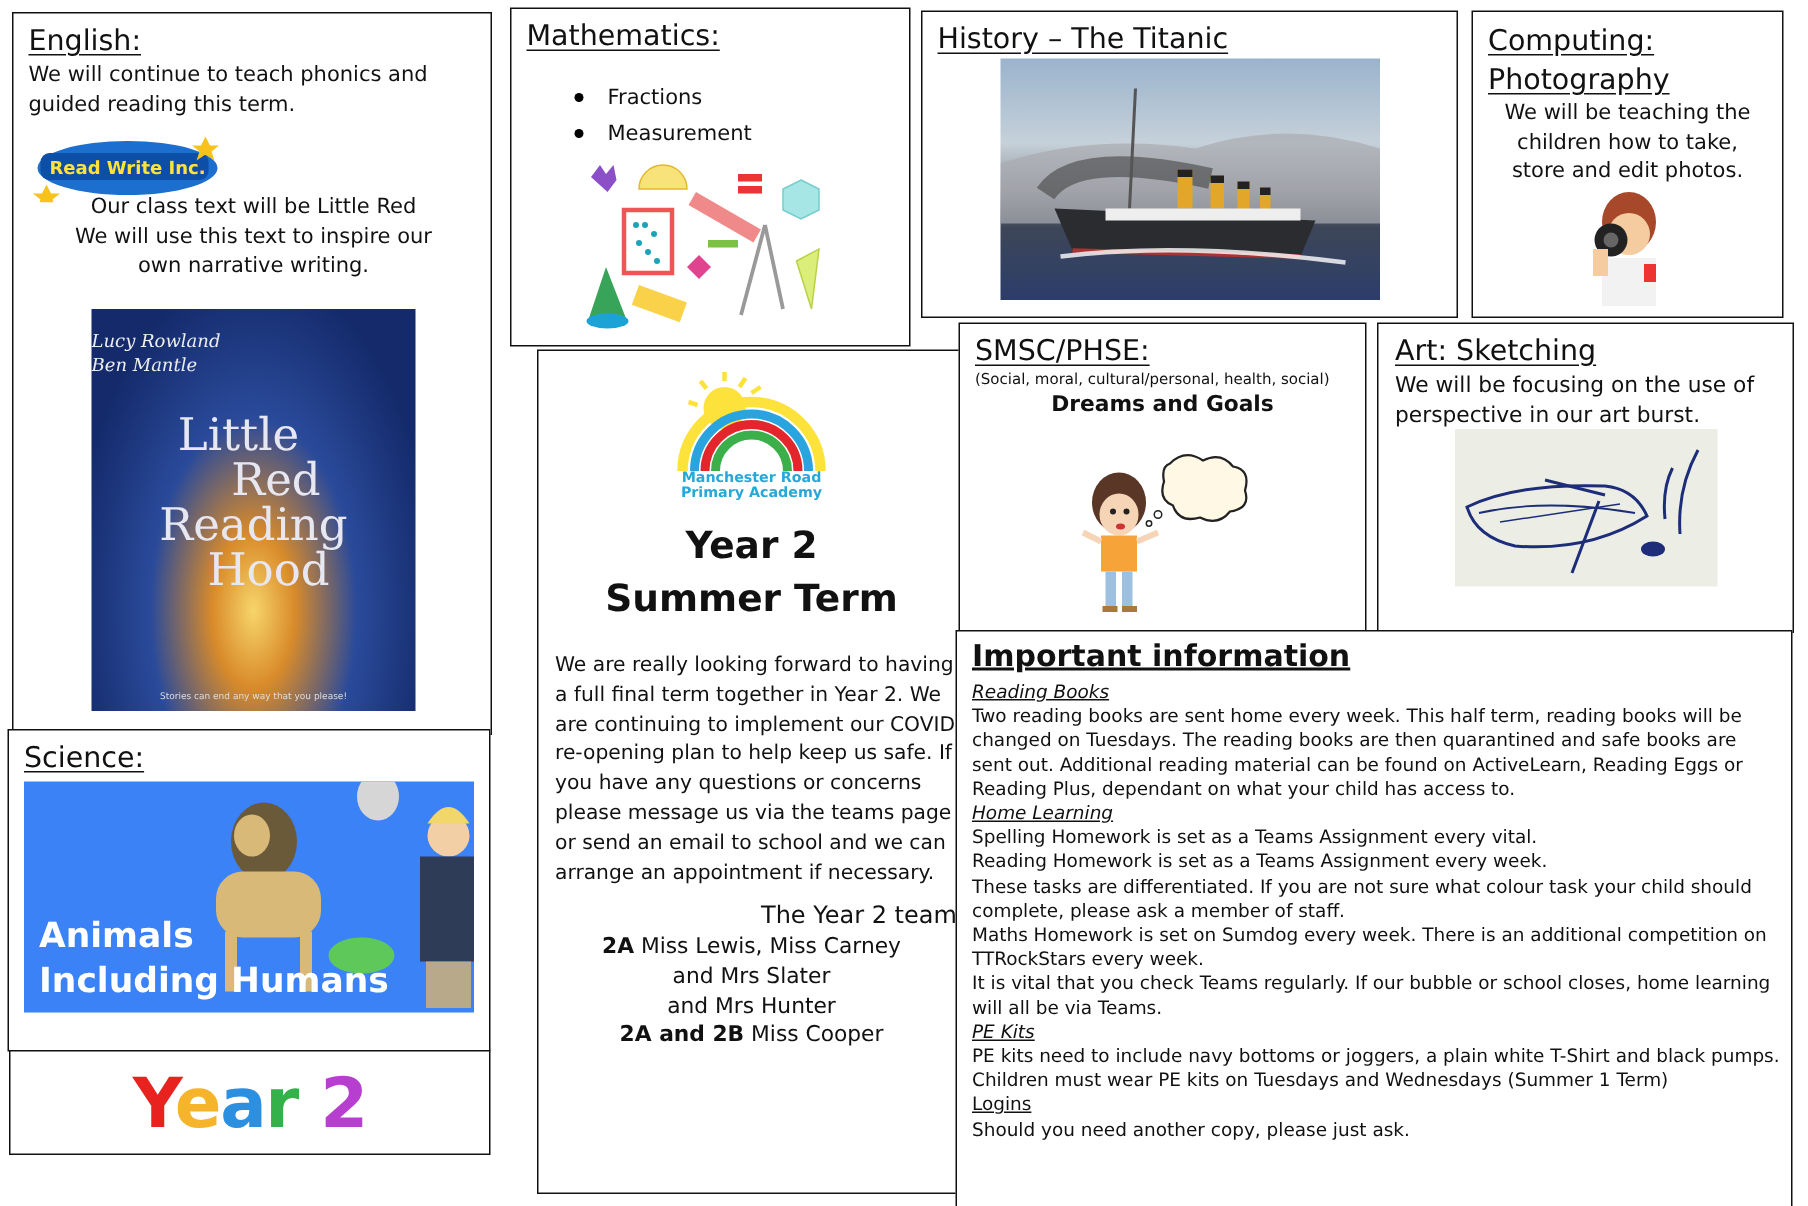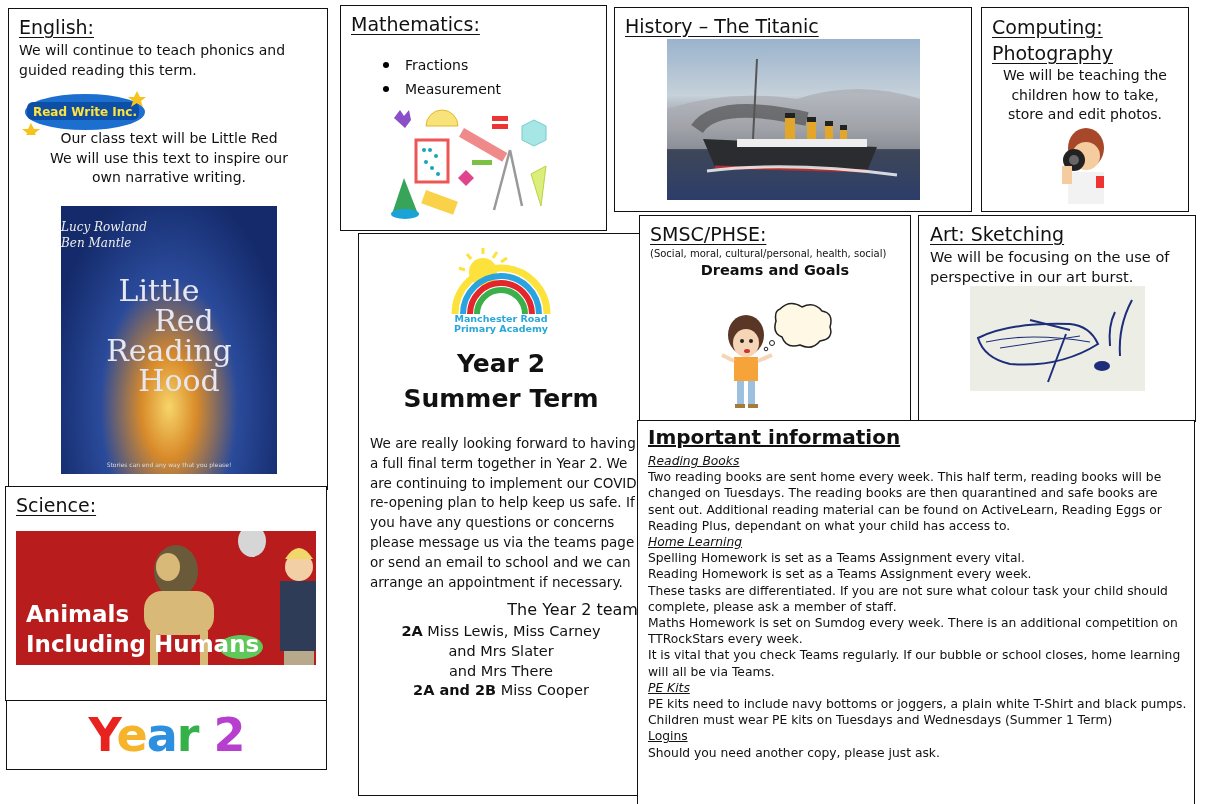--- a/index.html
+++ b/index.html
@@ -68,21 +68,21 @@
   
   #info { left: 637px; top: 420px; width: 558px; height: 460px; }
   #info .heading { position: absolute; left: 10px; top: 4px; font-weight: bold; font-size: 20px; text-decoration: underline; }
   #info .body { position: absolute; left: 10px; top: 32px; width: 540px; font-size: 12.3px; line-height: 16.2px; }
   #info .sec { font-style: italic; text-decoration: underline; }
   #info .sec.plain { font-style: normal; }
 
   
   #science { left: 5px; top: 486px; width: 322px; height: 215px; }
   #science .title { position: absolute; left: 10px; top: 6px; }
-  #sciimg { left: 10px; top: 44px; width: 300px; height: 134px; background: #b91c1c; }
+  #sciimg { left: 10px; top: 34px; width: 300px; height: 154px; background: #3b82f6; }
   #sciimg .label { position: absolute; left: 10px; bottom: 6px; color: #fff; font-weight: bold; font-size: 23px; line-height: 30px; }
 
   
   #year2 { left: 6px; top: 700px; width: 321px; height: 70px; }
   #year2 .big { position: absolute; left: 0; right: 0; top: 4px; text-align: center; font-family: "DejaVu Sans", sans-serif; font-weight: bold; font-size: 46px; line-height: 60px; letter-spacing: -1px; }
 </style>
 </head>
 <body>
 
 <div class="box" id="english">
@@ -172,21 +172,21 @@
   </div>
   <div class="yr">
     <div>Year 2</div>
     <div>Summer Term</div>
   </div>
   <div class="welcome">We are really looking forward to having a full final term together in Year 2. We are continuing to implement our COVID re-opening plan to help keep us safe. If you have any questions or concerns please message us via the teams page or send an email to school and we can arrange an appointment if necessary.</div>
   <div class="team-title">The Year 2 team.</div>
   <div class="team">
     <div><b>2A</b> <span>Miss Lewis, Miss Carney</span></div>
     <div>and Mrs Slater</div>
-    <div>and Mrs There</div>
+    <div>and Mrs Hunter</div>
     <div><b>2A and 2B</b> <span>Miss Cooper</span></div>
   </div>
 </div>
 
 <div class="box" id="history">
   <div class="title">History – The Titanic</div>
   <div class="img" id="titanic">
     <svg width="253" height="161" viewBox="0 0 253 161">
       <path d="M0 70 Q60 50 130 60 Q190 40 253 60 L253 110 L0 110 z" fill="#a9abb0" opacity="0.7"></path>
       <path d="M30 90 Q50 60 140 80" stroke="#444" stroke-width="14" fill="none" opacity="0.6"></path>

